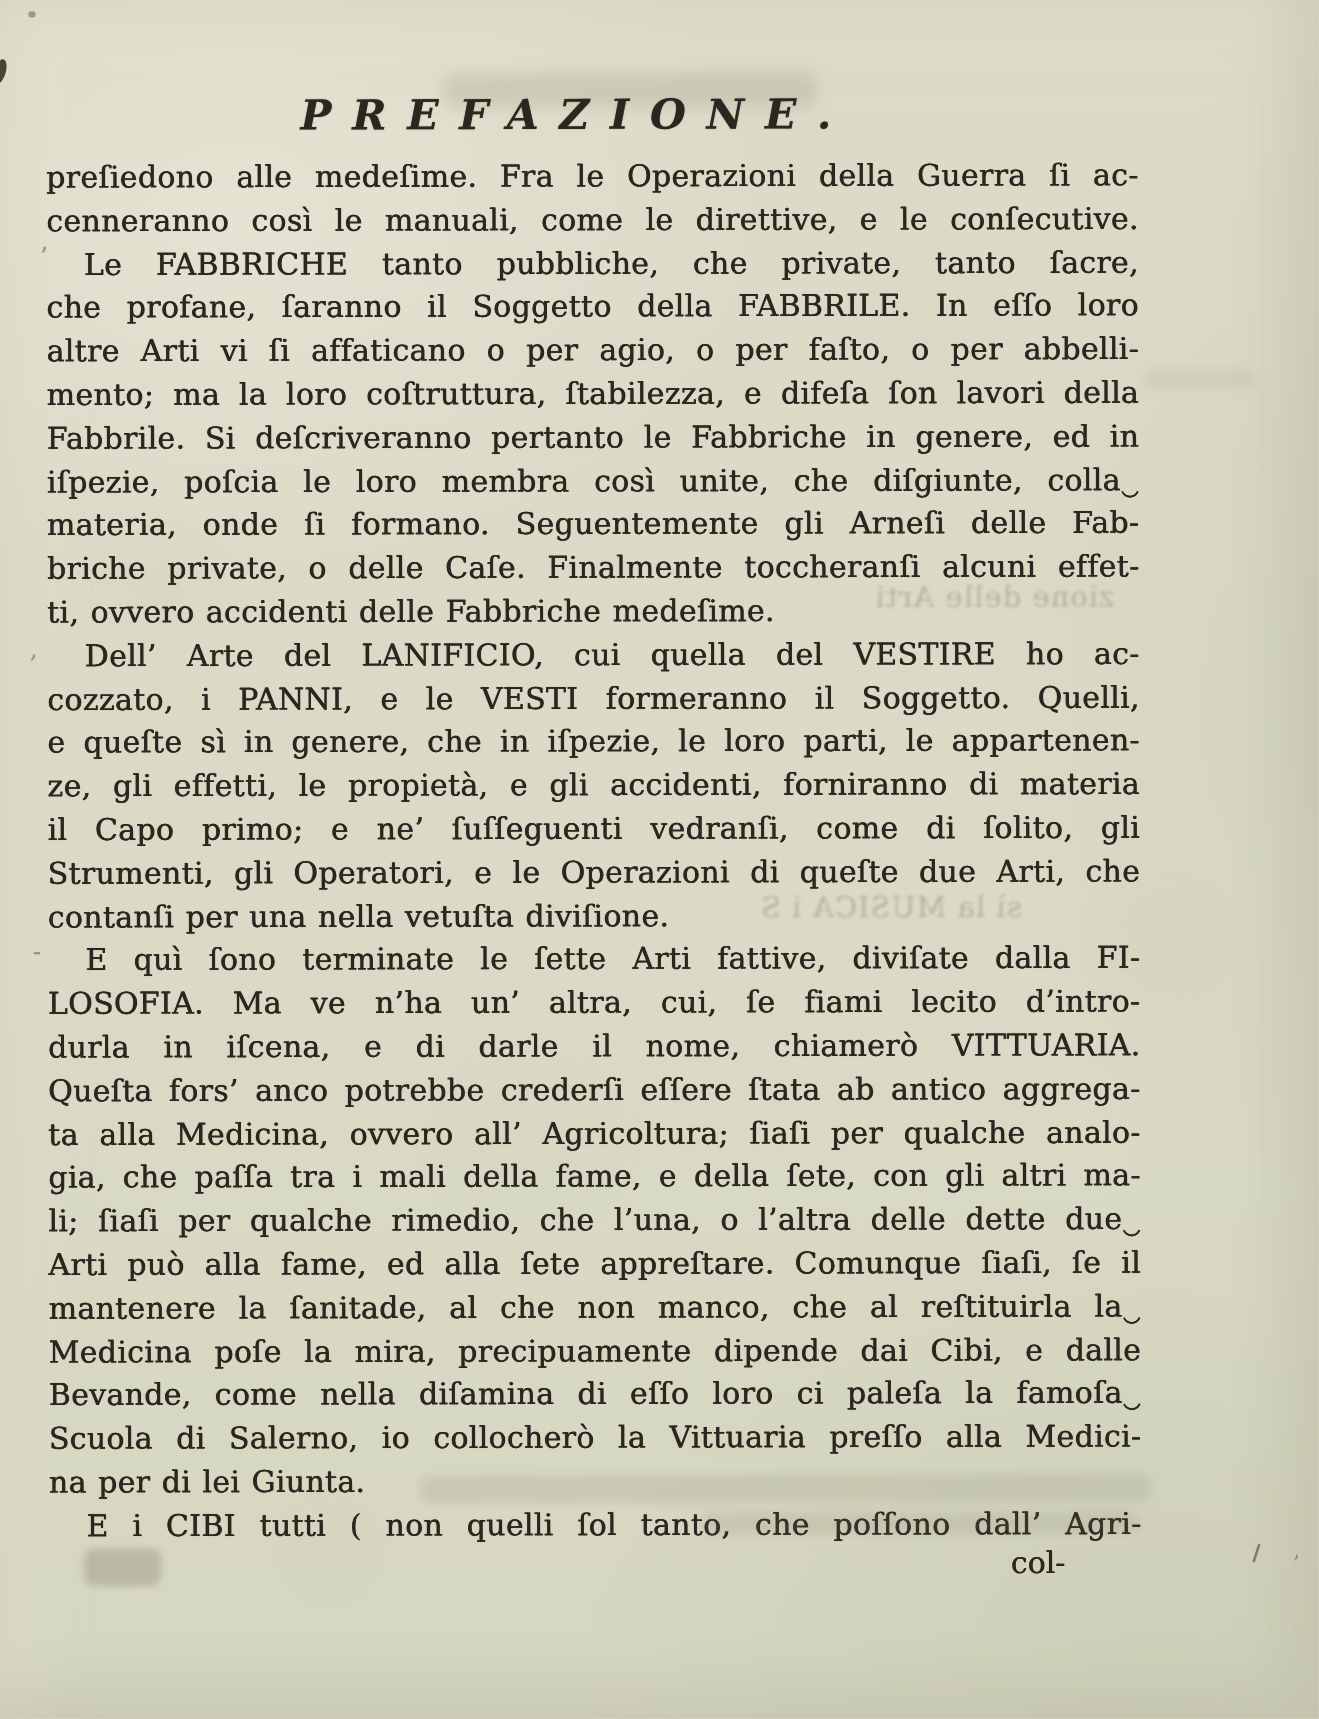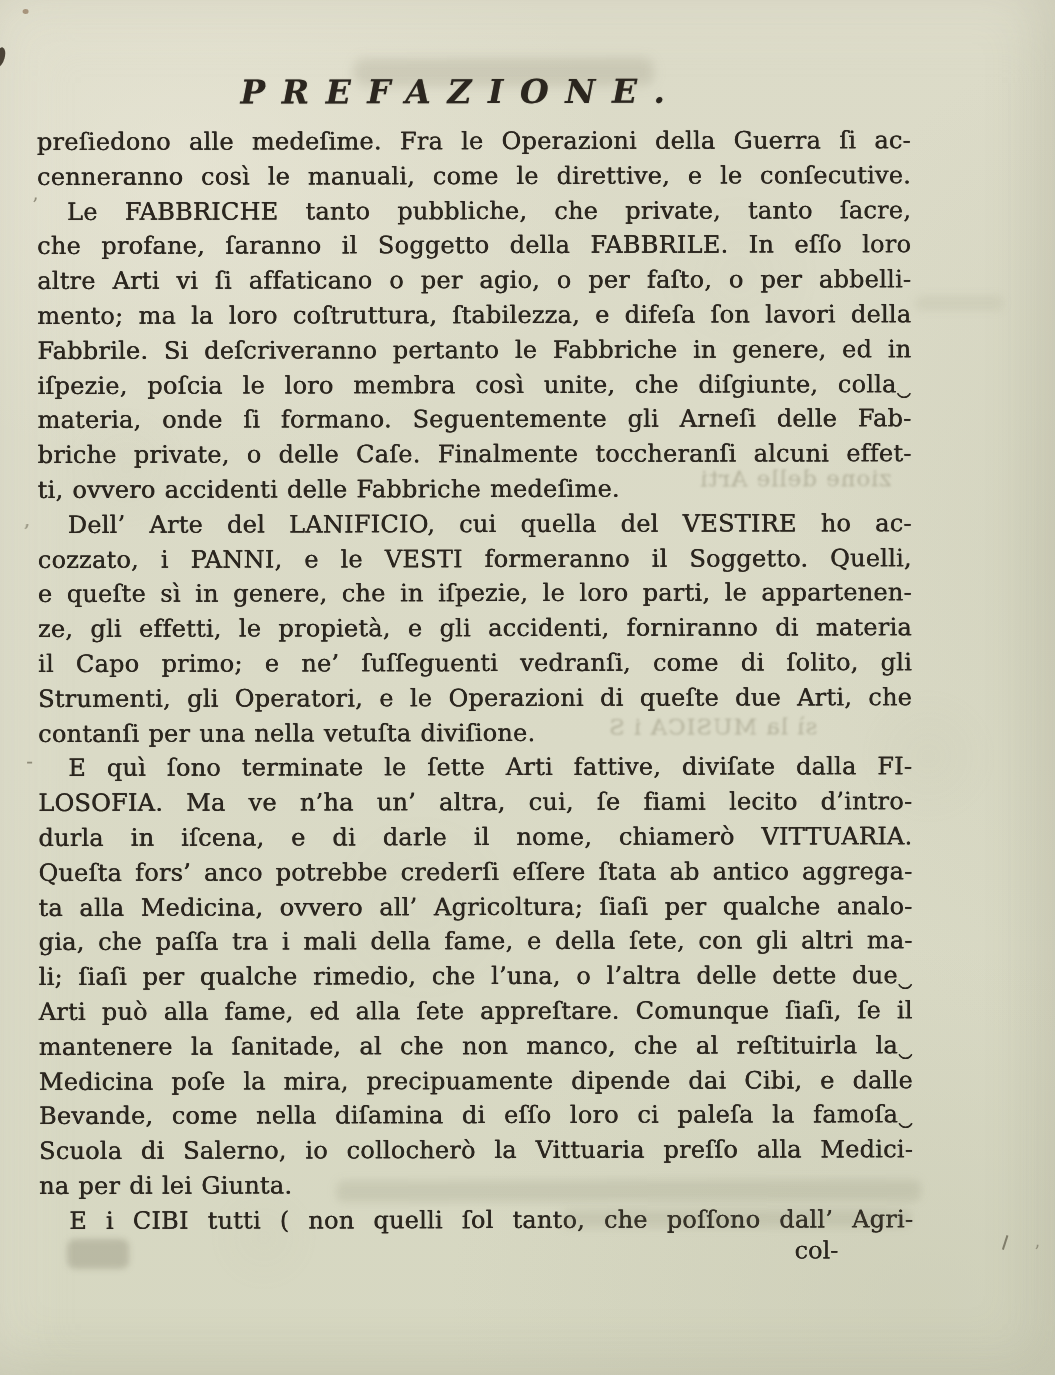--- a/index.html
+++ b/index.html
@@ -49,21 +49,21 @@
   .line{
     font-size:24px;line-height:34.8px;height:34.8px;color:var(--ink);
     text-align:justify;text-align-last:justify;
     word-spacing:.05em;letter-spacing:.01em;
     text-shadow:.35px 0 0 currentColor, 0 0 .8px rgba(43,38,31,.35);
     white-space:nowrap;
   }
   .line.noj{text-align:left;text-align-last:left;}
   .line.ind{text-indent:30px;}
   .catchword{
-    position:absolute;top:1237px;right:218px;
+    position:absolute;top:1237px;right:204px;
     font-size:24px;color:var(--ink);
     text-shadow:.35px 0 0 currentColor;
     margin-left:36px;
   }
   .ghost{
     position:absolute;transform:scaleX(-1);
     font-size:23px;color:var(--ghost);opacity:.55;filter:blur(1.1px);
     letter-spacing:.04em;white-space:nowrap;
   }
   .ghost1{top:466px;left:700px;}

